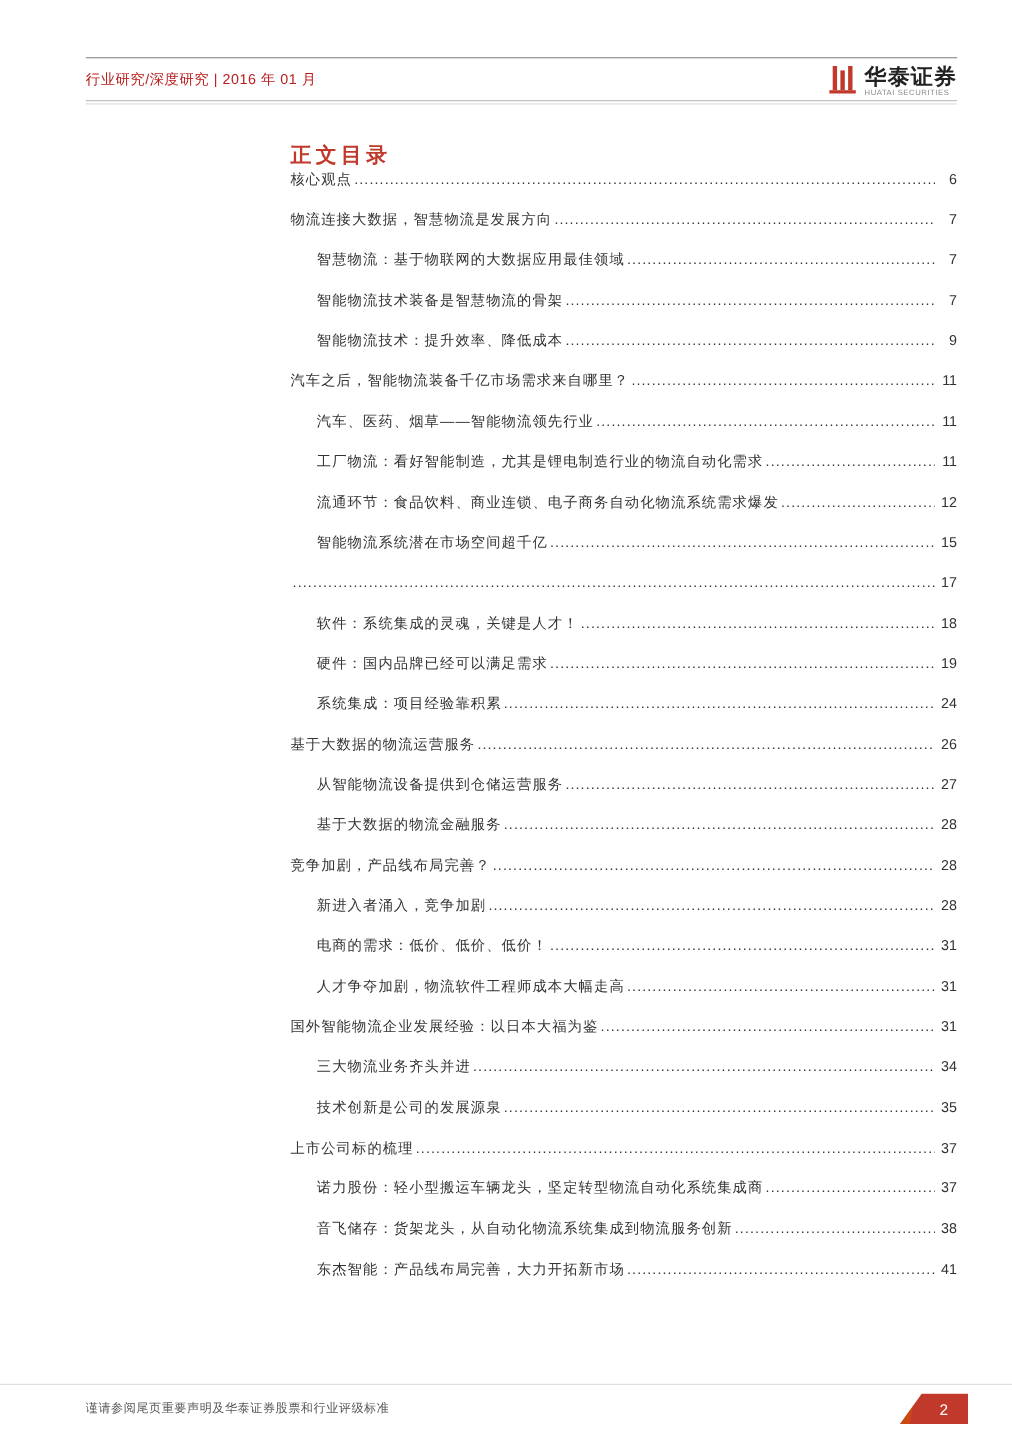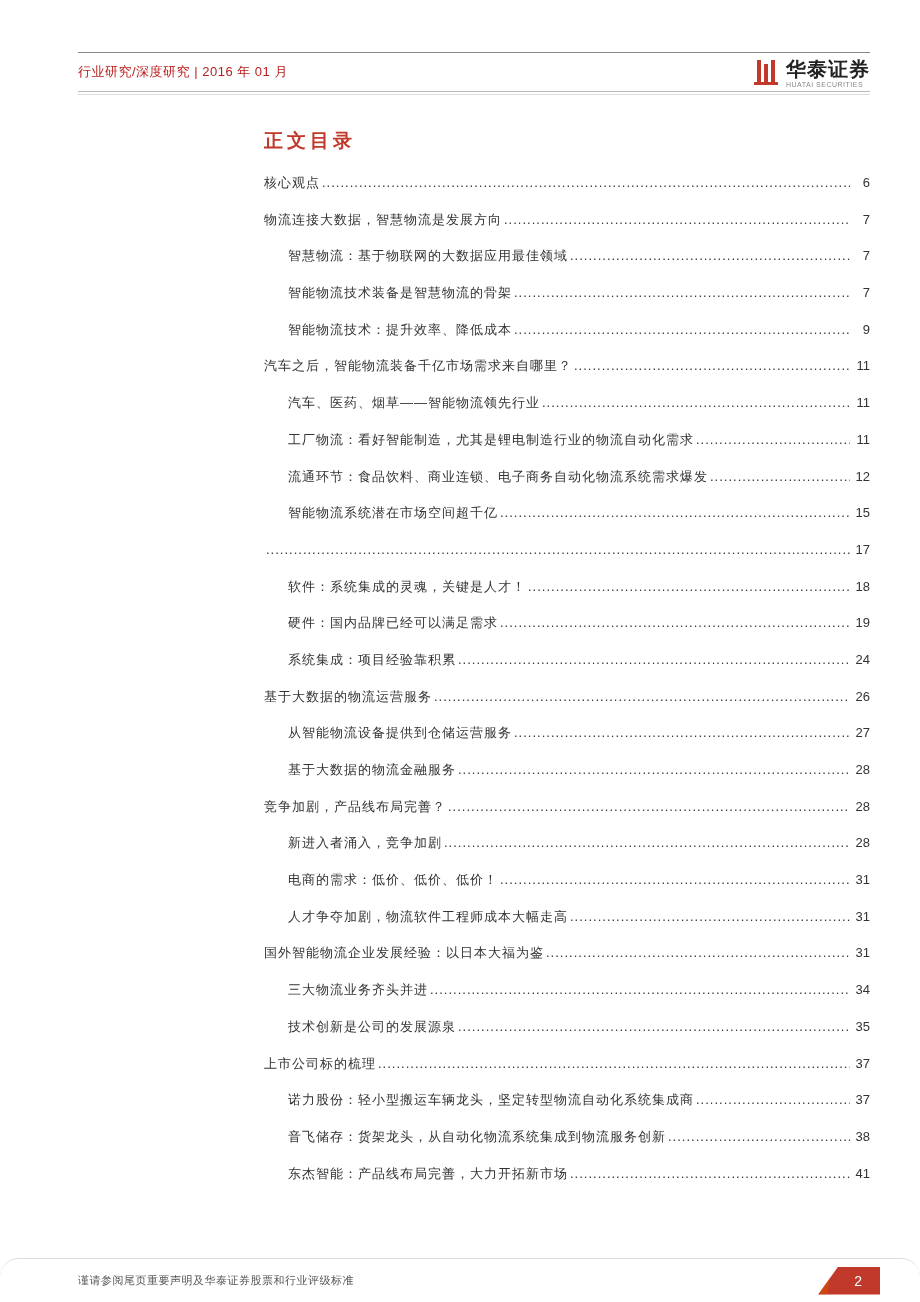--- a/index.html
+++ b/index.html
@@ -63,21 +63,20 @@
   .logo-stack { display: flex; flex-direction: column; }
   .main {
     padding-left: 186px;
     padding-top: 36px;
   }
   .toc-title {
     color: #c0392b;
     font-size: 19px;
     font-weight: 700;
     letter-spacing: 4px;
-    margin-bottom: 20px;
   }
   .toc {
     font-size: 13px;
     line-height: 1.4;
   }
   .toc-row {
     display: flex;
     align-items: flex-start;
     margin-bottom: 18.5px;
     white-space: nowrap;
@@ -100,21 +99,20 @@
     position: absolute;
     bottom: 0;
     left: 0;
     right: 0;
     height: 44px;
     display: flex;
     align-items: center;
     justify-content: space-between;
     padding: 0 40px 0 78px;
     border-top: 1px solid #ddd;
-    border-radius: 19px;
   }
   .footer-text {
     font-size: 11px;
     color: #555;
     letter-spacing: 0.5px;
   }
   .footer-page {
     background: #c0392b;
     color: #fff;
     font-size: 14px;

